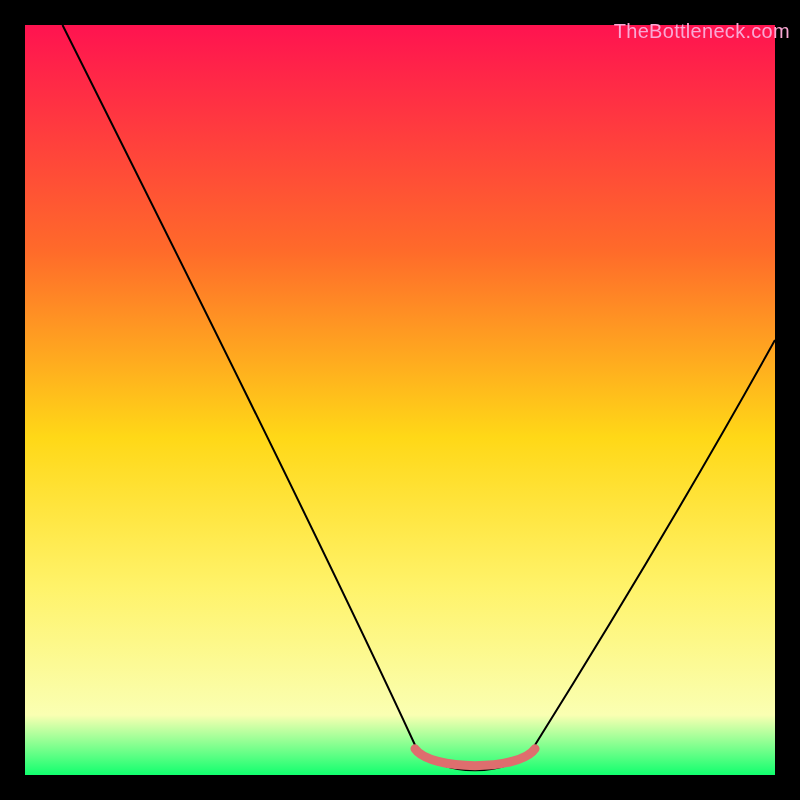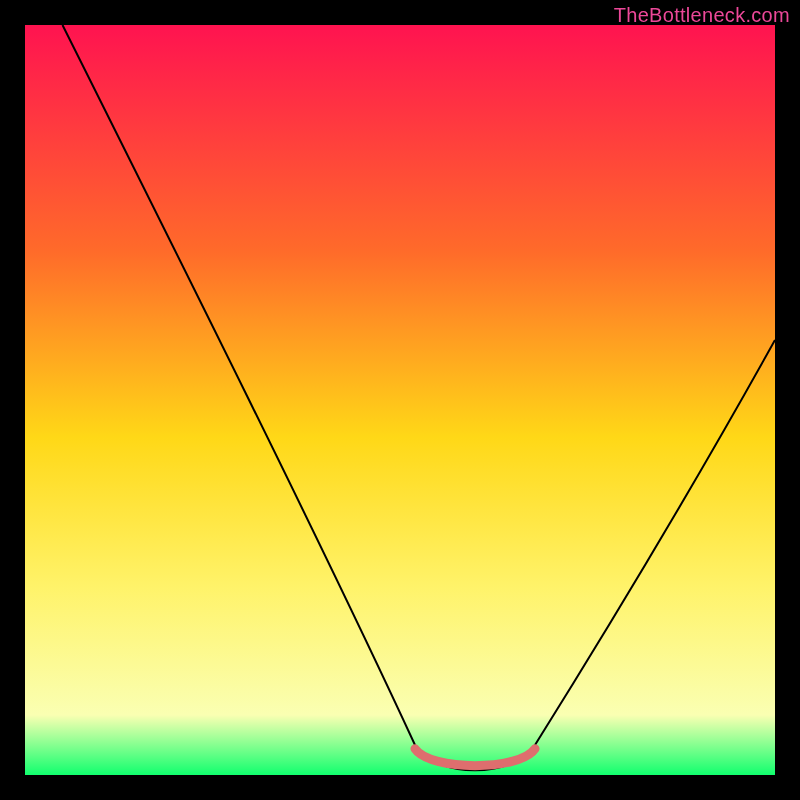--- a/index.html
+++ b/index.html
@@ -7,23 +7,23 @@
     padding: 0;
     width: 800px;
     height: 800px;
     background: #000;
     font-family: Arial, Helvetica, sans-serif;
     position: relative;
     overflow: hidden;
   }
   .watermark {
     position: absolute;
-    top: 4px;
+    top: 20px;
     right: 10px;
-    color: #ec4899;
+    color: #f9a8d4;
     font-size: 20px;
     font-weight: 500;
     z-index: 10;
     letter-spacing: 0.3px;
     margin-left: 40px;
   }
   .plot-frame {
     position: absolute;
     left: 25px;
     top: 25px;

